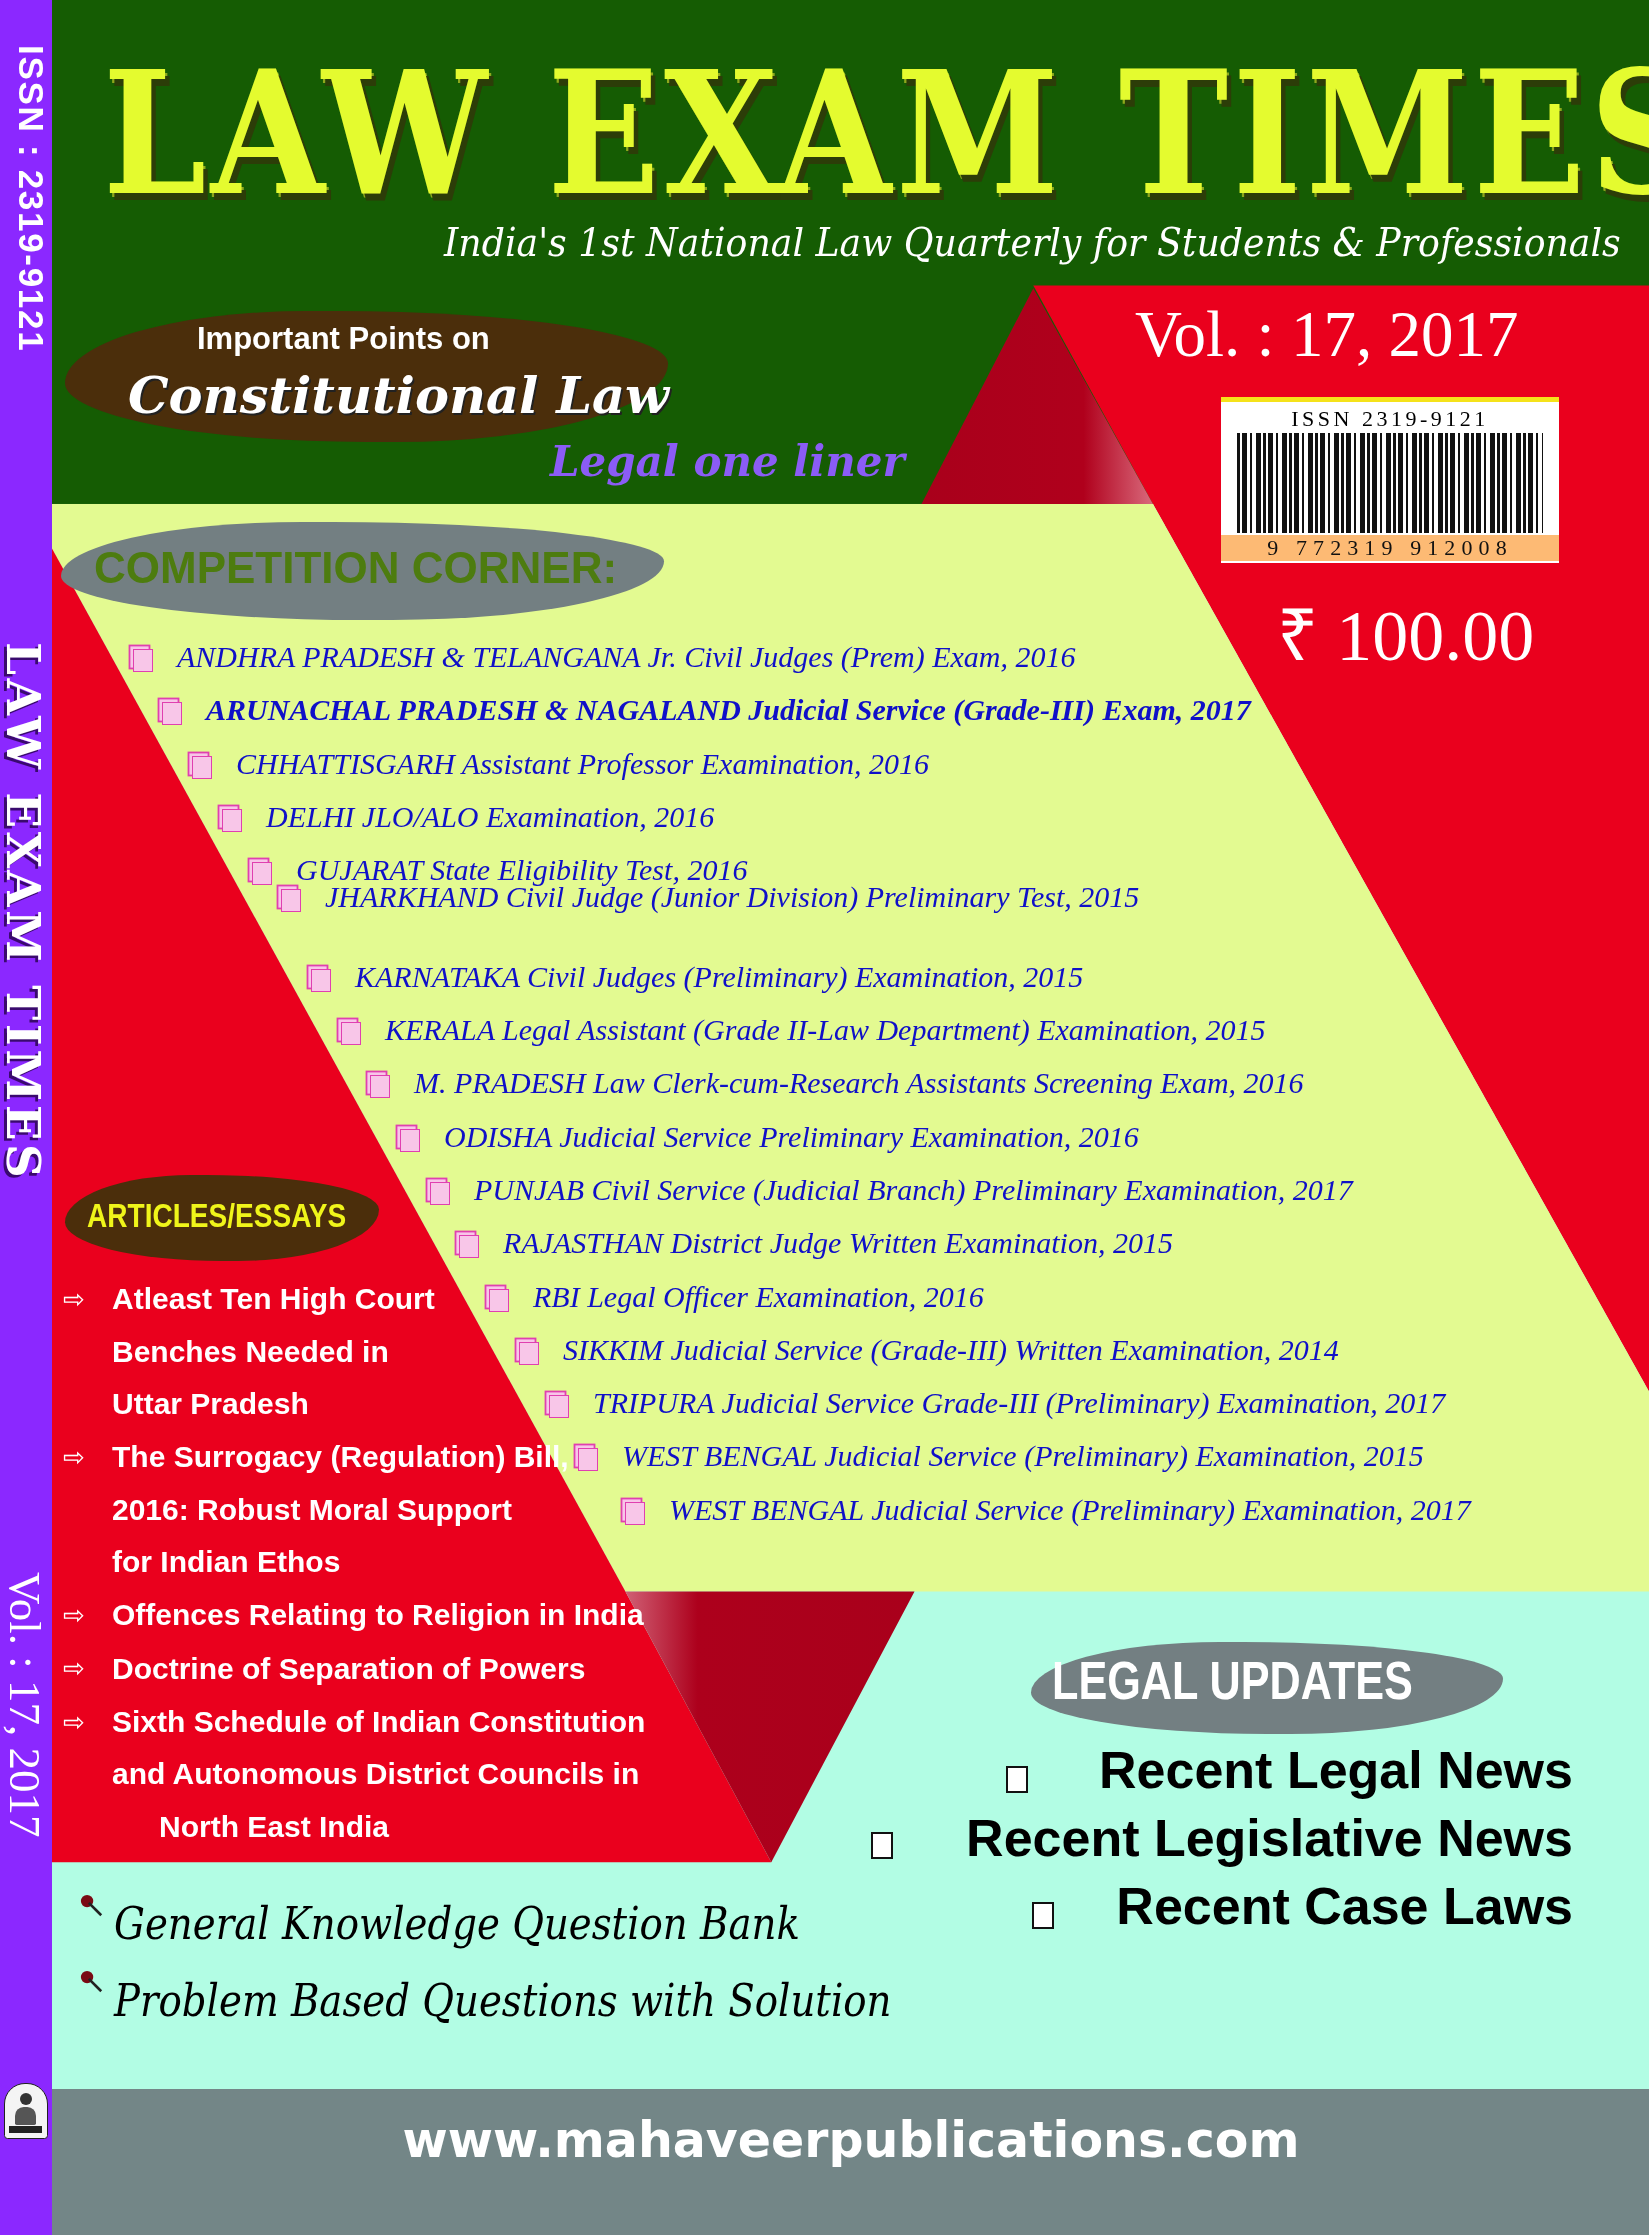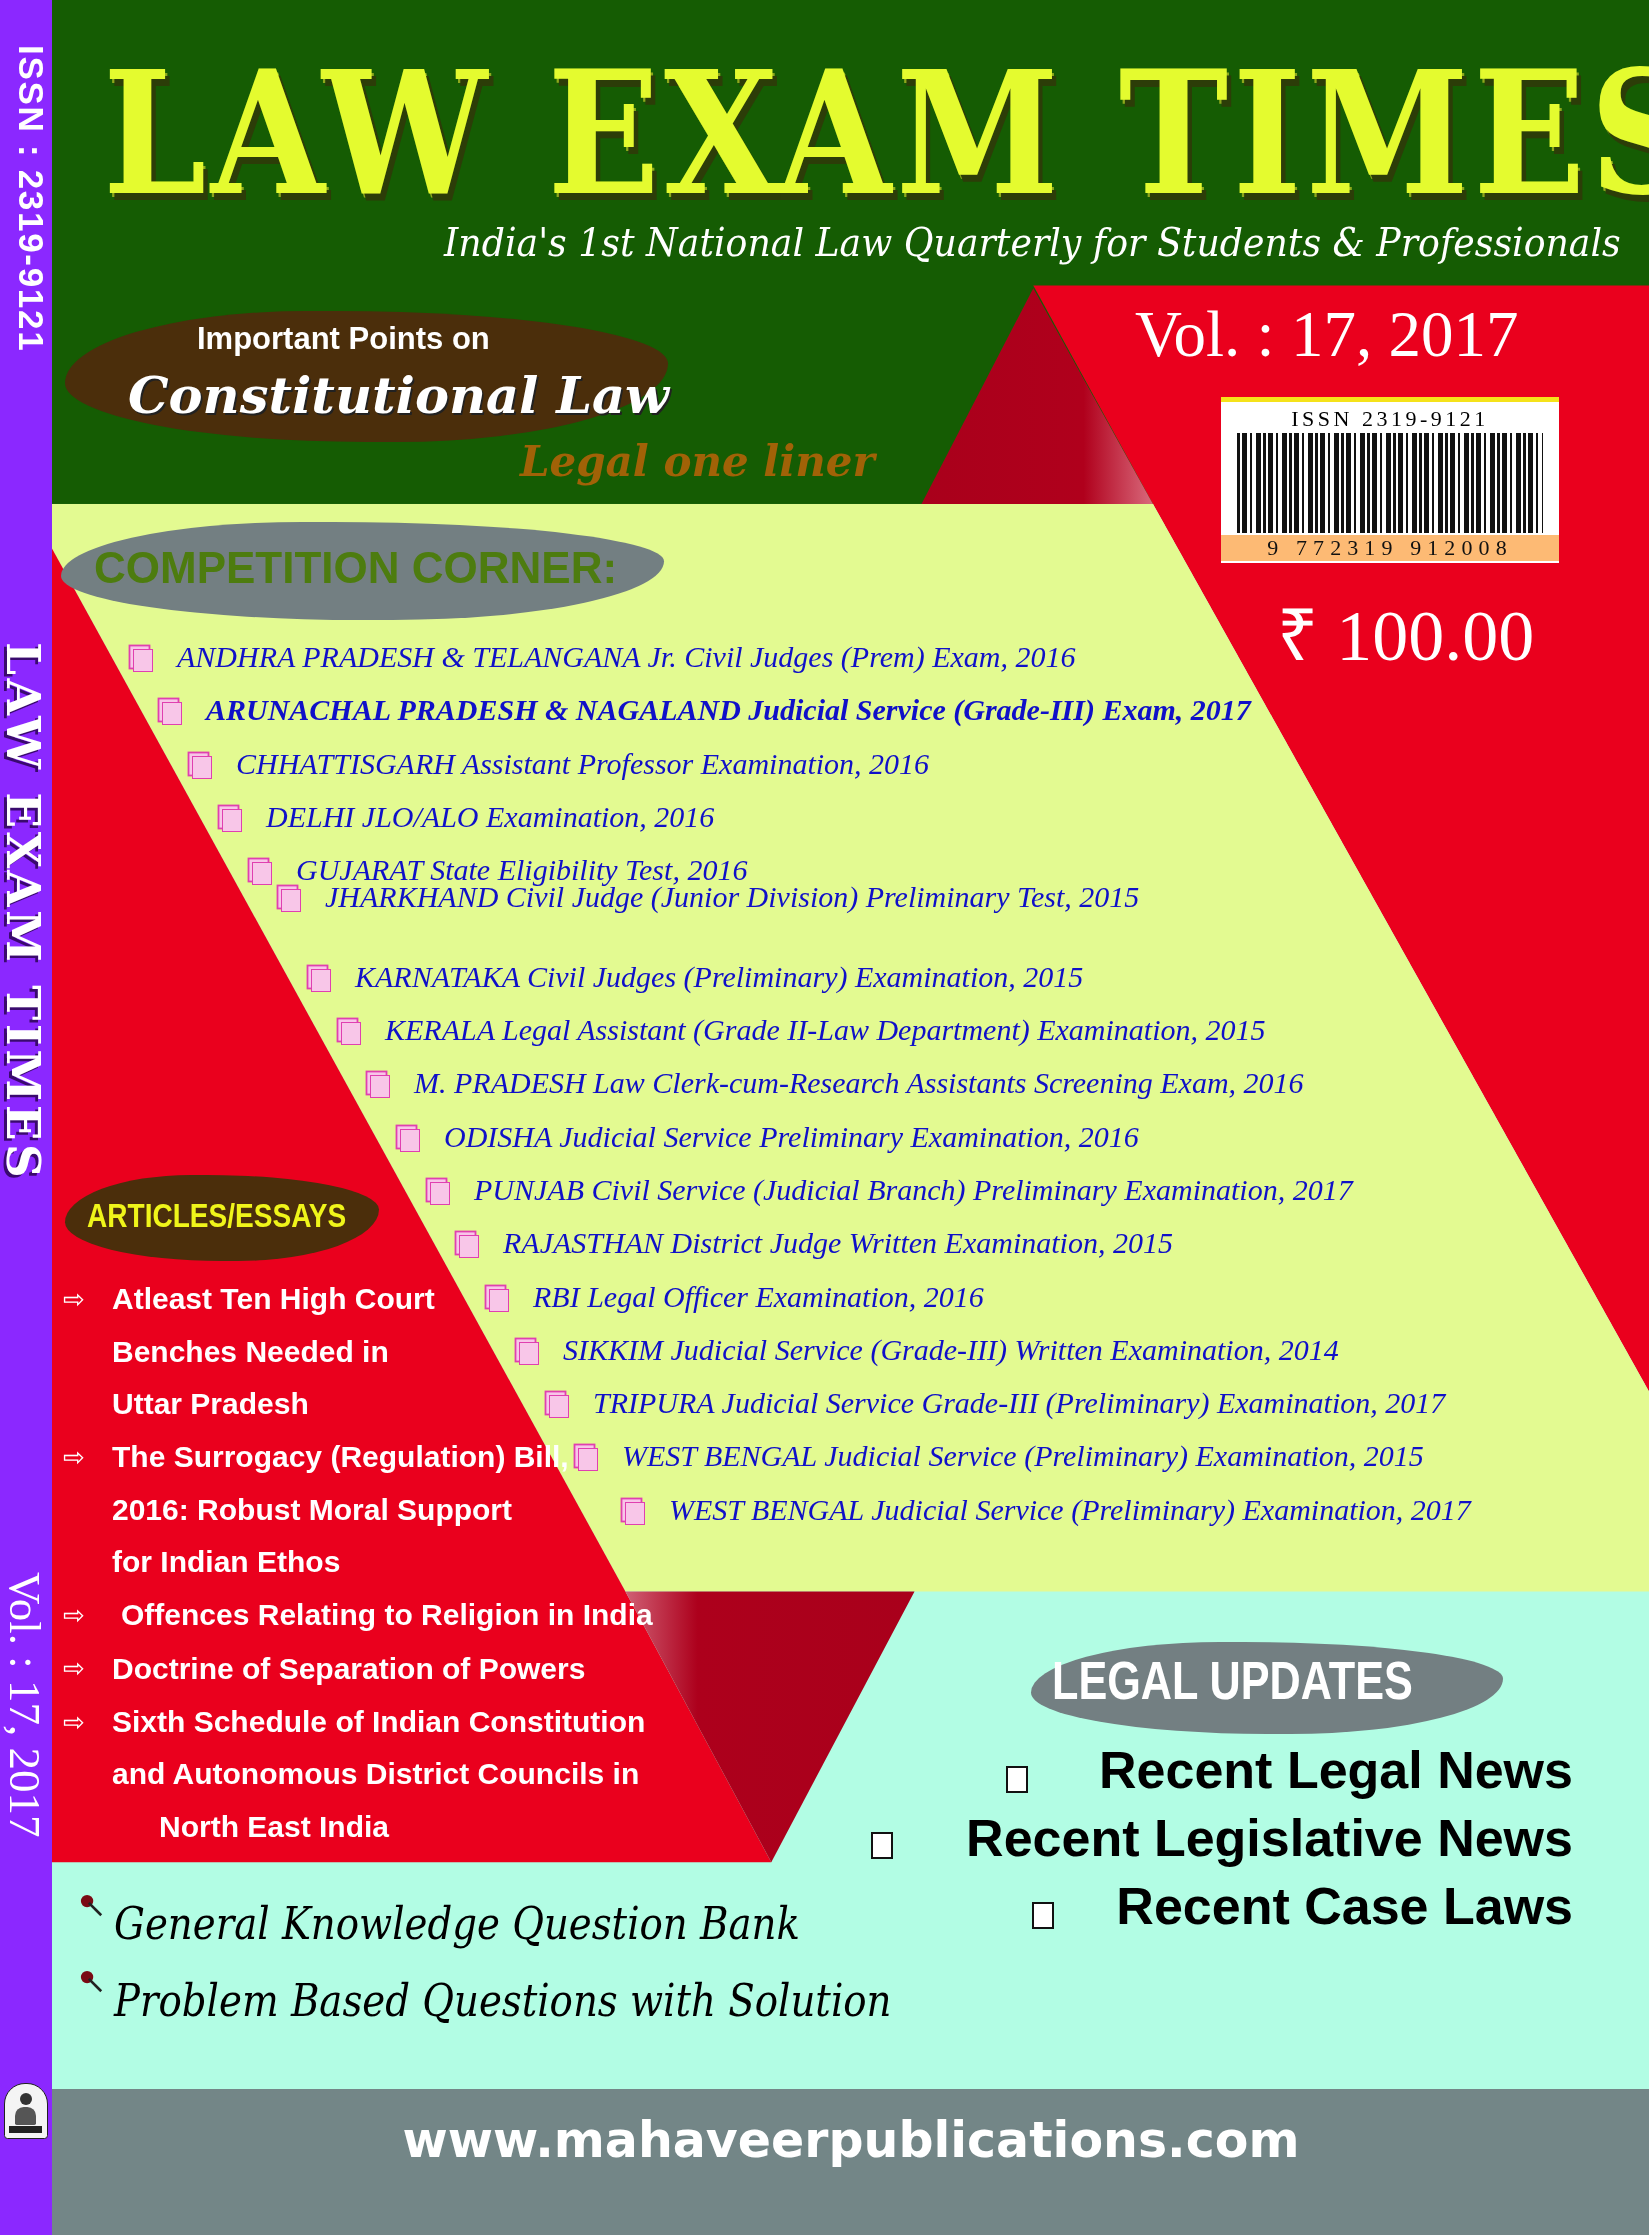--- a/index.html
+++ b/index.html
@@ -15,21 +15,21 @@
   .spine-logo .head { position:absolute; left:15px; top:8.7px; width:12.2px; height:12.2px; border-radius:50%; background:#333; }
   .spine-logo .body { position:absolute; left:10.5px; top:23px; width:21px; height:17.5px; border-radius:8.7px 8.7px 1.7px 1.7px; background:#555; }
   .spine-logo .base { position:absolute; left:4.4px; top:42px; width:33px; height:7px; background:#222; }
 
   .title { left:103px; top:45px; font-family:"DejaVu Serif", serif; font-weight:bold; font-size:171px; line-height:175px; letter-spacing:5.2px; color:#e4fb2f; white-space:nowrap; transform:scaleX(0.86); transform-origin:0 0; text-shadow:5.2px 7px 0 #2c3d08, 2.6px 3.5px 0 #8da81d; }
   .tagline { left:444px; top:220px; font-family:"DejaVu Serif", serif; font-style:italic; font-size:39px; color:#fff; white-space:nowrap; transform:scaleX(0.93); transform-origin:0 0; }
   .brush { border-radius:40% 55% 45% 50% / 55% 40% 60% 45%; }
   .brush-brown { left:65px; top:311px; width:603px; height:131px; background:#4b2e0b; }
   .imp-line1 { left:197px; top:321px; font-size:31px; color:#fff; font-weight:bold; white-space:nowrap; }
   .imp-line2 { left:128px; top:365px; font-family:"DejaVu Serif", serif; font-style:italic; font-weight:bold; font-size:51px; color:#fff; white-space:nowrap; text-shadow:1.7px 1.7px 0 #222; }
-  .one-liner { left:520px; top:437px; font-family:"DejaVu Serif", serif; font-style:italic; font-weight:bold; font-size:42px; color:#a16207; white-space:nowrap; }
+  .one-liner { left:550px; top:437px; font-family:"DejaVu Serif", serif; font-style:italic; font-weight:bold; font-size:42px; color:#8b5cf6; white-space:nowrap; }
 
   .vol { left:1135px; top:297px; font-family:"Liberation Serif", serif; font-size:65px; color:#fff; white-space:nowrap; }
   .barcode { left:1221px; top:397px; width:338px; height:166px; background:#fff; border-top:5.2px solid #f5e21a; box-sizing:border-box; }
   .barcode .issn { position:absolute; left:0; right:0; top:3.5px; text-align:center; font-family:"Liberation Serif", serif; font-size:22px; letter-spacing:3.5px; color:#000000; }
   .barcode .bars { position:absolute; left:15.7px; right:15.7px; top:31px; height:100px; background:repeating-linear-gradient(90deg,#111 0 2.6px,#fff 2.6px 5.2px,#111 5.2px 10.5px,#fff 10.5px 13px,#111 13px 15px,#fff 15px 19px,#111 19px 23.6px,#fff 23.6px 26px); }
   .barcode .digits { position:absolute; left:0; right:0; bottom:1.7px; text-align:center; font-family:"Liberation Serif", serif; font-size:22px; letter-spacing:6.1px; color:#111; background:#fdba74; }
   .price { left:1277px; top:583px; font-family:"Liberation Serif", serif; font-size:72px; color:#fff; white-space:nowrap; }
 
   .brush-gray-cc { left:61px; top:522px; width:603px; height:98px; background:#737f82; }
   .cc-title { left:94px; top:543px; font-weight:bold; font-size:44px; color:#4d7c0f; white-space:nowrap; }
@@ -136,21 +136,21 @@
 <div id="articles">
   <span class="arrow" style="top:1284px;">⇨</span>
   <div class="article-line" style="top:1282px;">Atleast Ten High Court</div>
   <div class="article-line" style="top:1335px;">Benches Needed in</div>
   <div class="article-line" style="top:1387px;">Uttar Pradesh</div>
   <span class="arrow" style="top:1442px;">⇨</span>
   <div class="article-line" style="top:1440px;">The Surrogacy (Regulation) Bill,</div>
   <div class="article-line" style="top:1493px;">2016: Robust Moral Support</div>
   <div class="article-line" style="top:1545px;">for Indian Ethos</div>
   <span class="arrow" style="top:1600px;">⇨</span>
-  <div class="article-line" style="top:1598px;margin-left:9px;">Offences Relating to Religion in India</div>
+  <div class="article-line" style="top:1598px;">Offences Relating to Religion in India</div>
   <span class="arrow" style="top:1653px;">⇨</span>
   <div class="article-line" style="top:1652px;">Doctrine of Separation of Powers</div>
   <span class="arrow" style="top:1707px;">⇨</span>
   <div class="article-line" style="top:1705px;">Sixth Schedule of Indian Constitution</div>
   <div class="article-line" style="top:1757px;">and Autonomous District Councils in</div>
   <div class="article-line" style="top:1810px;margin-left:47px;">North East India</div>
 </div>
 
 <svg class="pin" style="top:1894px;" viewBox="0 0 26 26">
     <circle cx="8" cy="8" r="7" fill="#7a0a14"></circle>

